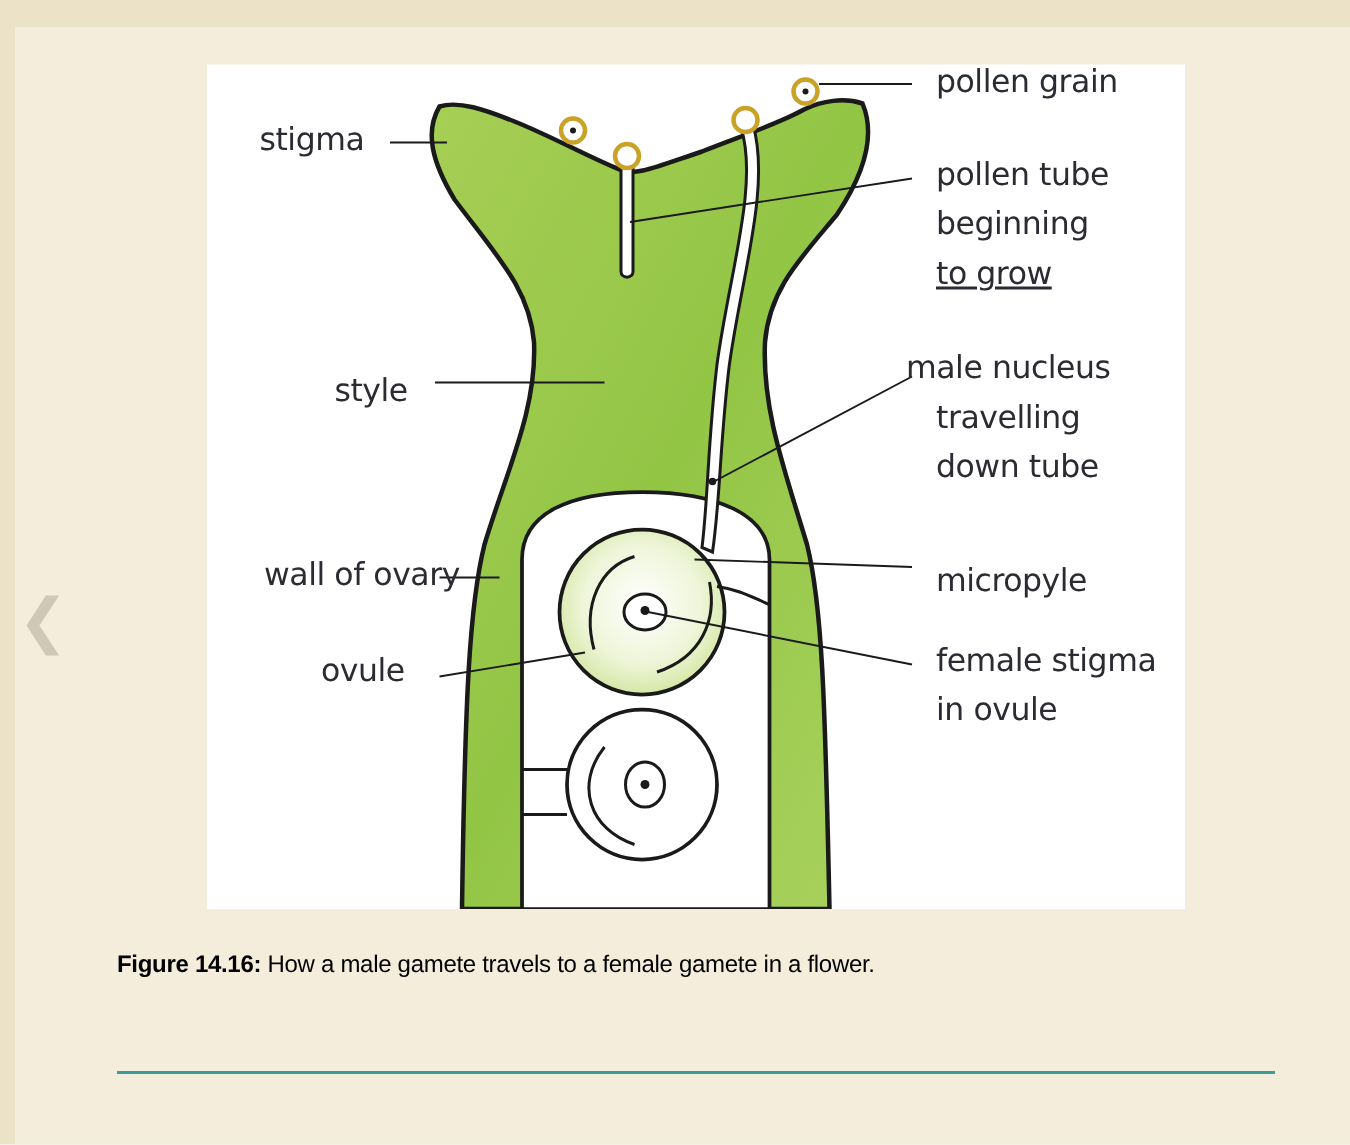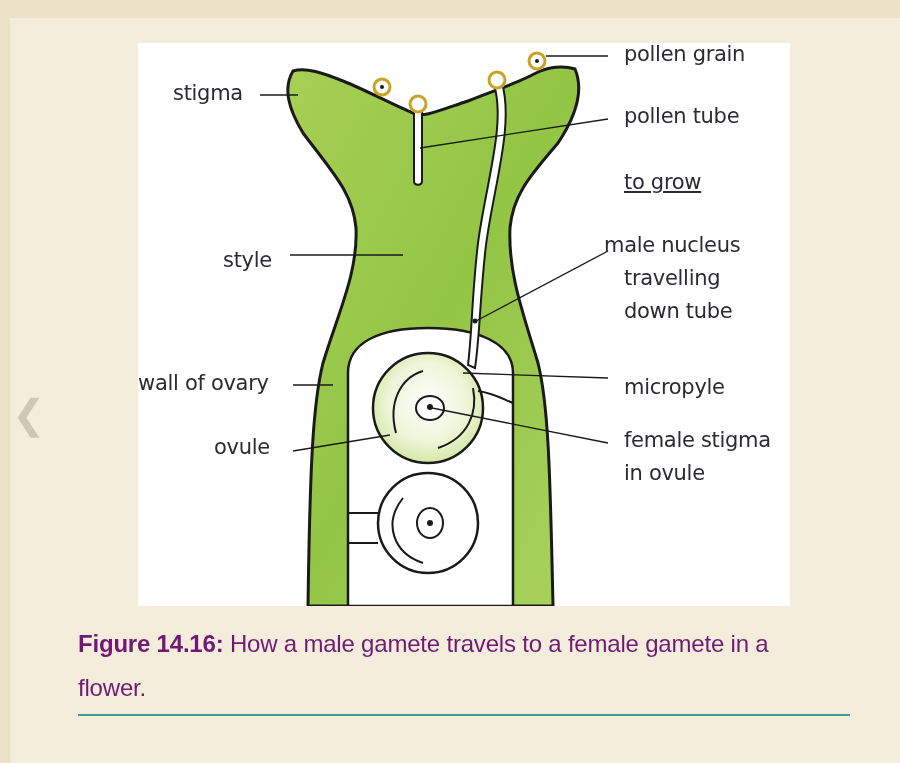--- a/index.html
+++ b/index.html
@@ -2,21 +2,21 @@
 <html><head>
 <meta charset="utf-8">
 <style>
   html,body{margin:0;padding:0;}
   body{width:900px;height:763px;background:#ece2c8;position:relative;overflow:hidden;font-family:"DejaVu Sans",sans-serif;}
   .panel{position:absolute;left:10px;top:18px;width:890px;height:745px;background:#f5eddc;}
   .nav-left{position:absolute;left:12px;top:392px;width:26px;height:44px;color:#cfc8b8;font-size:40px;line-height:44px;cursor:pointer;}
   .figure{position:absolute;left:138px;top:43px;width:652px;height:563px;background:#ffffff;overflow:hidden;}
   .figure svg{position:absolute;left:0;top:0;}
   .lbl{position:absolute;font-family:"DejaVu Sans",sans-serif;font-size:21px;color:#2b2b33;line-height:33px;white-space:nowrap;letter-spacing:-0.3px;}
-  .caption{position:absolute;left:78px;top:622px;width:740px;font-family:"Liberation Sans",sans-serif;font-size:24px;color:#701a75;line-height:44px;letter-spacing:-0.2px;}
+  .caption{position:absolute;left:78px;top:622px;width:740px;font-family:"Liberation Sans",sans-serif;font-size:16px;color:#000000;line-height:44px;letter-spacing:-0.2px;}
   .caption b{font-weight:bold;}
   .rule{position:absolute;left:78px;top:714px;width:772px;height:2px;background:#3a9e96;}
 </style>
 </head>
 <body>
 
 <div class="panel"></div>
 
 <div class="nav-left">
   <span>❮</span>
@@ -79,25 +79,26 @@
       <line x1="408" y1="13" x2="470" y2="13"></line>
       <line x1="282" y1="105" x2="470" y2="76"></line>
       <line x1="338" y1="278" x2="470" y2="208"></line>
       <line x1="325" y1="330" x2="470" y2="335"></line>
       <line x1="294" y1="365" x2="470" y2="400"></line>
     </g>
   </svg>
 
   <div class="lbl" style="left:35px;top:34px;">stigma</div>
   <div class="lbl" style="left:85px;top:201px;">style</div>
-  <div class="lbl" style="left:0px;top:324px;">wall of ovary</div>
+  <div class="lbl" style="left:0px;top:324px;padding-left:38px;">wall of ovary</div>
   <div class="lbl" style="left:76px;top:388px;">ovule</div>
 
   <div class="lbl" style="left:486px;top:-5px;">pollen grain</div>
   <div class="lbl" style="left:486px;top:57px;">pollen tube</div>
+  <div class="lbl" style="left:486px;top:90px;">beginning</div>
   <div class="lbl" style="left:486px;top:123px;text-decoration:underline;">to grow</div>
   <div class="lbl" style="left:466px;top:186px;">male nucleus</div>
   <div class="lbl" style="left:486px;top:252px;">down tube</div>
   <div class="lbl" style="left:486px;top:219px;">travelling</div>
   <div class="lbl" style="left:486px;top:328px;">micropyle</div>
   <div class="lbl" style="left:486px;top:381px;">female stigma</div>
   <div class="lbl" style="left:486px;top:414px;">in ovule</div>
 </div>
 
 <div class="caption">

